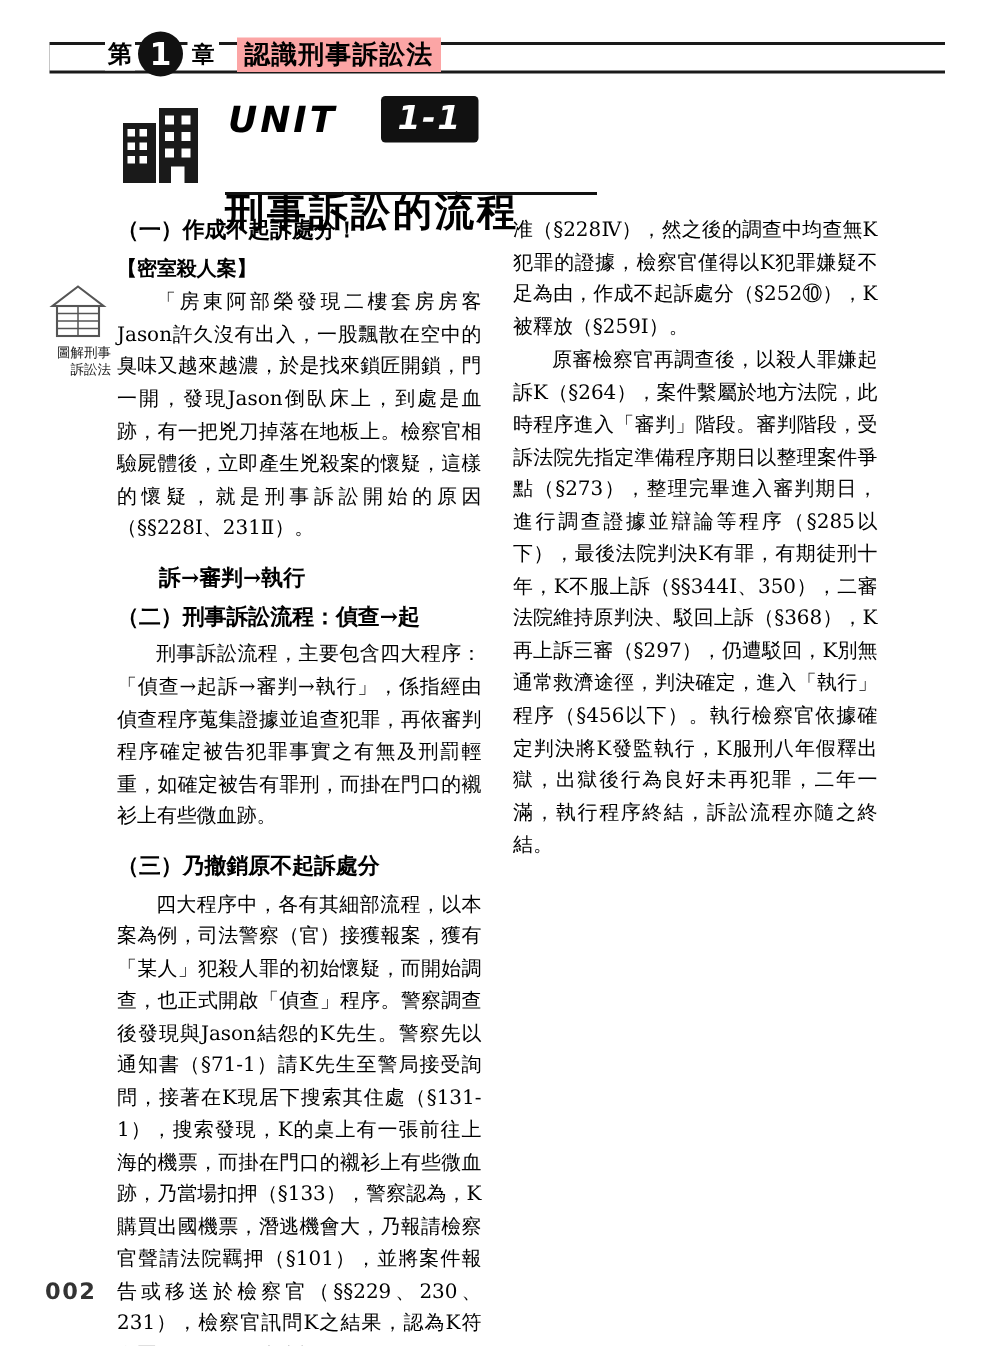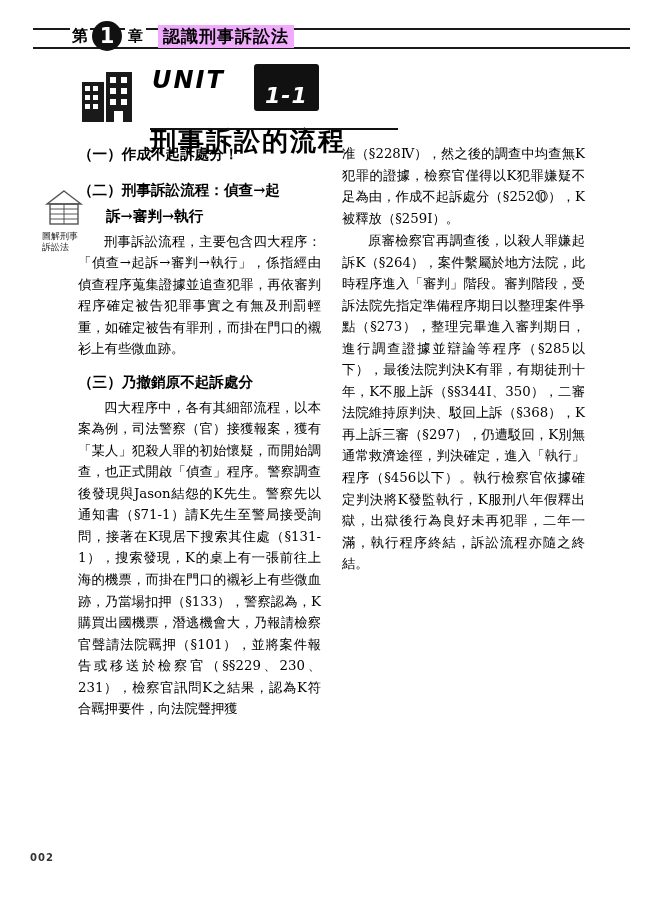--- a/index.html
+++ b/index.html
@@ -80,21 +80,21 @@
     font-weight: bold;
     background: #fff;
     padding: 0 3px;
   }
   .chap-title {
     position: absolute;
     left: 158px;
     top: 7px;
     font-size: 17px;
     font-weight: bold;
-    background: #f0abfc;
+    background: #fca5a5;
     padding: 0 5px;
     letter-spacing: 1px;
   }
 
   
   .unit-block {
     position: absolute;
     left: 80px;
     top: 66px;
     width: 320px;
@@ -121,21 +121,21 @@
   .unit-num-box {
     position: absolute;
     left: 174px;
     top: -2px;
     background: #111;
     color: #fff;
     font-family: "DejaVu Sans", "Liberation Sans", sans-serif;
     font-size: 22px;
     font-style: italic;
     font-weight: bold;
-    padding: 19px 11px 3px 11px;
+    padding: 3px 11px 3px 11px;
     border-radius: 3px;
     letter-spacing: 1px;
   }
   .unit-heading {
     position: absolute;
     left: 70px;
     top: 30px;
     font-size: 26px;
     font-weight: bold;
     letter-spacing: 2px;
@@ -147,24 +147,24 @@
     left: 70px;
     top: 62px;
     width: 248px;
     height: 2px;
     background: #111;
   }
 
   
   .side-tab {
     position: absolute;
-    left: 42px;
+    left: 30px;
     top: 188px;
     width: 44px;
-    text-align: left;
+    text-align: right;
   }
   .side-icon {
     width: 40px;
     height: 40px;
     margin: 0 auto;
   }
   .side-tab-text {
     margin-top: 3px;
     font-size: 9px;
     line-height: 1.18;
@@ -208,21 +208,21 @@
     margin: 4px 0 1px 0;
     text-indent: 0;
   }
 
   
   .page-num {
     position: absolute;
     left: 30px;
     top: 852px;
     font-family: "DejaVu Sans", "Liberation Sans", sans-serif;
-    font-size: 10px;
+    font-size: 15px;
     font-weight: bold;
     color: #333;
     letter-spacing: 1px;
   }
 </style>
 </head>
 <body>
 
 <div class="page">
 
@@ -272,23 +272,25 @@
         <line x1="6" y1="26" x2="34" y2="26" stroke="#555" stroke-width="1"></line>
         <line x1="6" y1="31" x2="34" y2="31" stroke="#555" stroke-width="1"></line>
         <line x1="20" y1="16" x2="20" y2="36" stroke="#555" stroke-width="1"></line>
       </svg>
     </div>
     <div class="side-tab-text">圖解刑事訴訟法</div>
   </div>
 
   <div class="col col-left">
     <div class="sec-head">（一）作成不起訴處分！</div>
+    <div class="case-label">【密室殺人案】</div>
+    <p class="para">「房東阿部榮發現二樓套房房客Jason許久沒有出入，一股飄散在空中的臭味又越來越濃，於是找來鎖匠開鎖，門一開，發現Jason倒臥床上，到處是血跡，有一把兇刀掉落在地板上。檢察官相驗屍體後，立即產生兇殺案的懷疑，這樣的懷疑，就是刑事訴訟開始的原因（§§228Ⅰ、231Ⅱ）。</p>
     <div class="gap"></div>
+    <div class="sec-head indent2">訴→審判→執行</div>
     <div class="sec-head">（二）刑事訴訟流程：偵查→起</div>
-    <div class="sec-head indent2">訴→審判→執行</div>
     <p class="para">刑事訴訟流程，主要包含四大程序：「偵查→起訴→審判→執行」，係指經由偵查程序蒐集證據並追查犯罪，再依審判程序確定被告犯罪事實之有無及刑罰輕重，如確定被告有罪刑，而掛在門口的襯衫上有些微血跡。</p>
     <div class="gap"></div>
     <div class="sec-head">（三）乃撤銷原不起訴處分</div>
     <p class="para">四大程序中，各有其細部流程，以本案為例，司法警察（官）接獲報案，獲有「某人」犯殺人罪的初始懷疑，而開始調查，也正式開啟「偵查」程序。警察調查後發現與Jason結怨的K先生。警察先以通知書（§71-1）請K先生至警局接受詢問，接著在K現居下搜索其住處（§131-1），搜索發現，K的桌上有一張前往上海的機票，而掛在門口的襯衫上有些微血跡，乃當場扣押（§133），警察認為，K購買出國機票，潛逃機會大，乃報請檢察官聲請法院羈押（§101），並將案件報告或移送於檢察官（§§229、230、231），檢察官訊問K之結果，認為K符合羈押要件，向法院聲押獲</p>
   </div>
 
   <div class="col col-right">
     <p class="para noindent">准（§228Ⅳ），然之後的調查中均查無K犯罪的證據，檢察官僅得以K犯罪嫌疑不足為由，作成不起訴處分（§252⑩），K被釋放（§259Ⅰ）。</p>
     <p class="para">原審檢察官再調查後，以殺人罪嫌起訴K（§264），案件繫屬於地方法院，此時程序進入「審判」階段。審判階段，受訴法院先指定準備程序期日以整理案件爭點（§273），整理完畢進入審判期日，進行調查證據並辯論等程序（§285以下），最後法院判決K有罪，有期徒刑十年，K不服上訴（§§344Ⅰ、350），二審法院維持原判決、駁回上訴（§368），K再上訴三審（§297），仍遭駁回，K別無通常救濟途徑，判決確定，進入「執行」程序（§456以下）。執行檢察官依據確定判決將K發監執行，K服刑八年假釋出獄，出獄後行為良好未再犯罪，二年一滿，執行程序終結，訴訟流程亦隨之終結。</p>
   </div>

